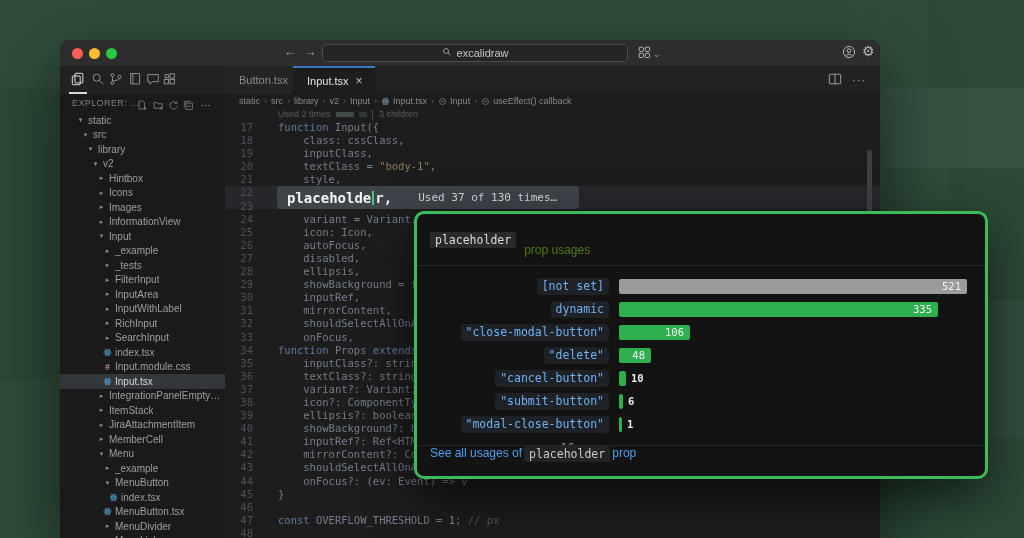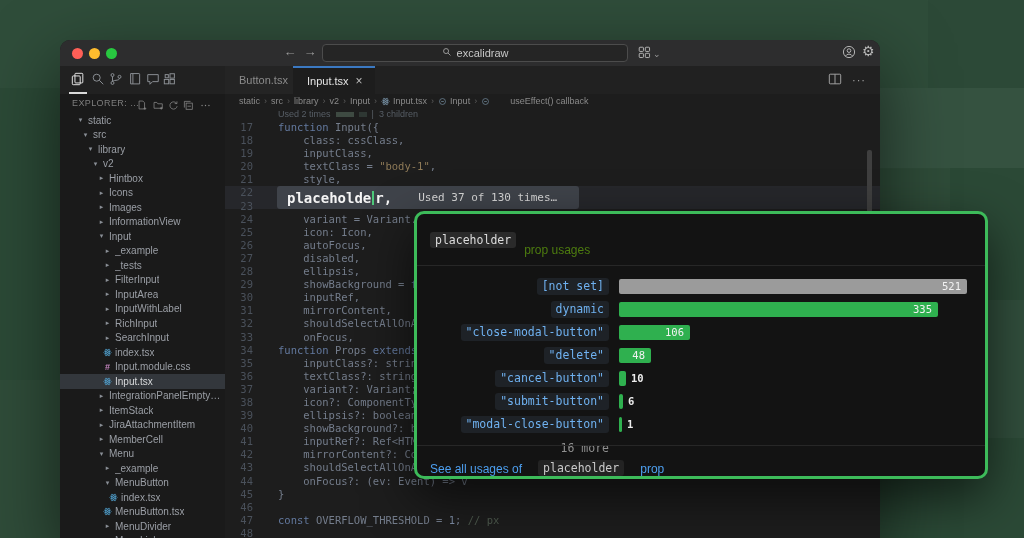--- a/index.html
+++ b/index.html
@@ -103,21 +103,21 @@
   .crow .bcell{position:relative;margin-left:10px;height:15px;flex:1;}
   .crow .bar{position:absolute;left:0;top:0;height:15px;border-radius:2px;}
   .crow .val-in{position:absolute;top:0;height:15px;line-height:15px;color:#f2f2f2;
                 font-family:"DejaVu Sans Mono",monospace;font-size:10.5px;text-align:right;}
   .crow .val-out{position:absolute;top:0;height:15px;line-height:15px;color:#ececec;
                  font-family:"DejaVu Sans Mono",monospace;font-size:10.5px;font-weight:bold;}
   #more-row{height:23px;display:flex;align-items:center;}
   #more-row span{width:192px;text-align:right;font-family:"DejaVu Sans Mono",monospace;
                  font-size:11.5px;color:#8f8f8f;}
   #pop-footer{position:absolute;left:0;bottom:0;width:100%;height:31px;border-top:1px solid #272727;
-              display:flex;align-items:flex-end;gap:16px;padding:0 13px;cursor:pointer;}
+              display:flex;align-items:flex-start;gap:2px;padding:0 13px;cursor:pointer;}
   #pop-footer .blue{color:#4d9fef;font-size:12px;}
   #pop-footer .chip{color:#c9c9c9;background:#232323;}
 </style>
 </head>
 <body>
 
 <div id="stage">
   <div class="tile t1"></div>
   <div class="tile t2"></div>
   <div class="tile t3"></div>
@@ -419,21 +419,21 @@
           <span style="display: flex; align-items: center; gap: 3px;">
             <span class="bic">
               <svg viewBox="0 0 16 16" width="9" height="9" fill="none" stroke="currentColor" stroke-width="1.1">
                 <circle cx="8" cy="8" r="5.3"></circle>
                 <path d="M5.5 8h5"></path>
               </svg>
             </span>
             <span>Input</span>
           </span>
           <span class="sep">›</span>
-          <span style="display: flex; align-items: center; gap: 20px;">
+          <span style="display: flex; align-items: center; gap: 3px;">
             <span class="bic">
               <svg viewBox="0 0 16 16" width="9" height="9" fill="none" stroke="currentColor" stroke-width="1.1">
                 <circle cx="8" cy="8" r="5.3"></circle>
                 <path d="M5.5 8h5"></path>
               </svg>
             </span>
             <span>useEffect() callback</span>
           </span>
         </div>
       <div id="code">

